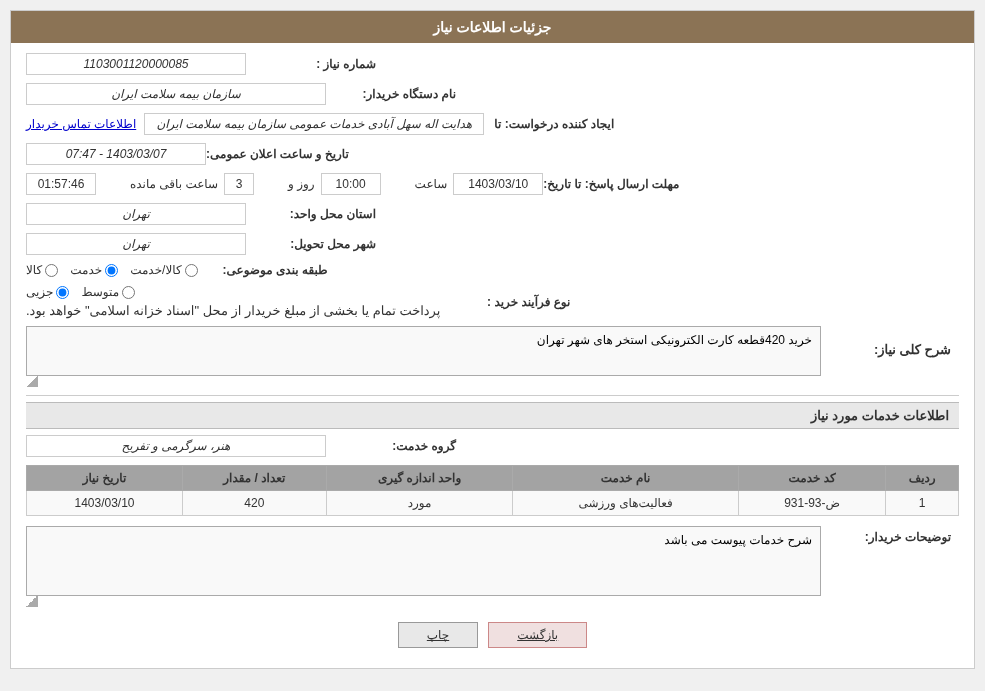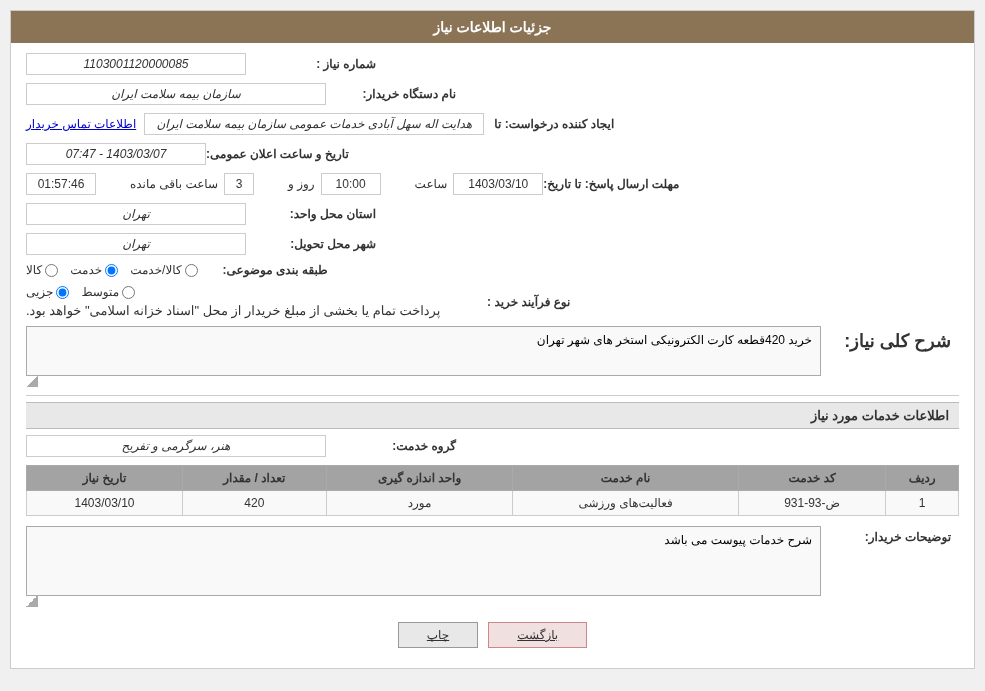--- a/index.html
+++ b/index.html
@@ -274,21 +274,21 @@
             <div class="radio-item">
               <input type="radio" name="process" checked="" style="">
               <span>جزیی</span>
             </div>
           </div>
           <div style="margin-top:4px; font-size:13px; color:#333; text-align:center;">پرداخت تمام یا بخشی از مبلغ خریدار از محل "اسناد خزانه اسلامی" خواهد بود.</div>
         </div>
       </div>
 
       <div class="form-row" style="align-items:flex-start; margin-top:8px;">
-        <span class="field-label" style="font-size:18px; font-weight:bold; margin-top:4px;">شرح کلی نیاز:</span>
+        <span class="field-label" style="font-size:13px; font-weight:bold; margin-top:16px;">شرح کلی نیاز:</span>
         <div class="textarea-wrapper" style="flex:1;">
           <textarea class="notice-box" rows="2" style="height: 50px;">خرید 420قطعه کارت الکترونیکی استخر های شهر تهران</textarea>
           <div class="resize-handle"></div>
         </div>
       </div>
 
       <hr class="divider">
 
       <div class="section-header">
         <span>اطلاعات خدمات مورد نیاز</span>

